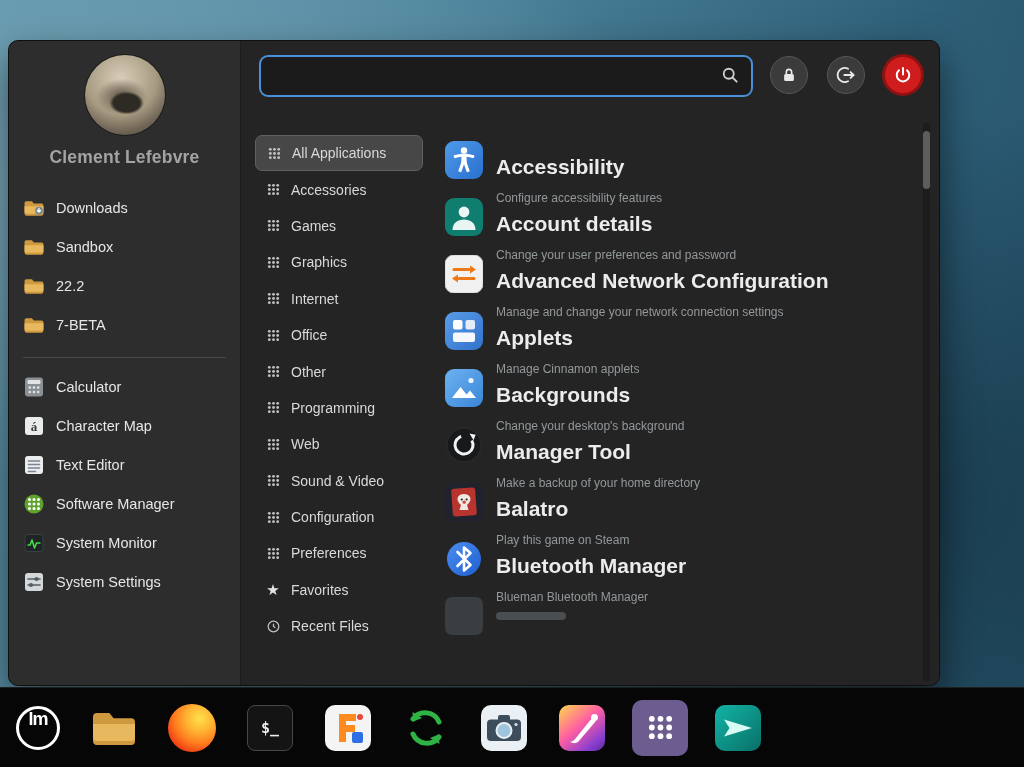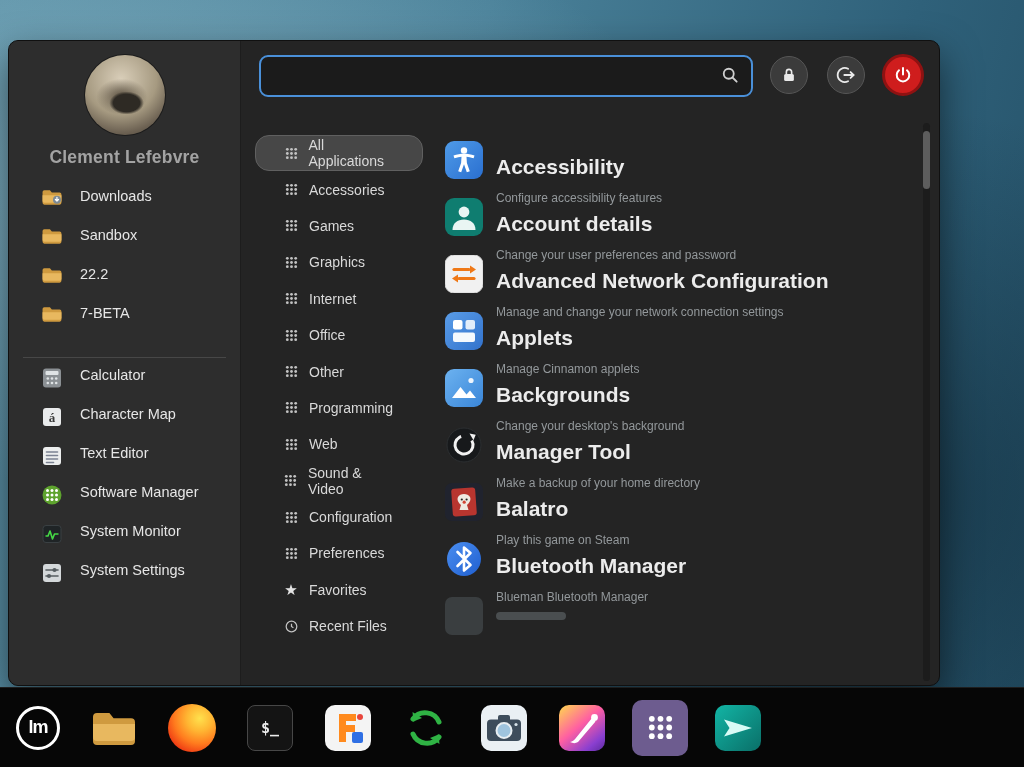--- a/index.html
+++ b/index.html
@@ -30,21 +30,21 @@
     width:80px; height:80px; border-radius:50%; margin:14px auto 0;
     background:
       radial-gradient(24px 16px at 52% 60%, #2e2a24 55%, transparent 72%),
       radial-gradient(34px 24px at 46% 52%, rgba(70,60,46,.85), transparent 75%),
       radial-gradient(circle at 45% 30%, #d9ceb9, #a69a81 50%, #6d6253 75%, #3d362c);
     box-shadow:0 0 0 1px rgba(0,0,0,.4);
   }
   .username { margin-top:12px; text-align:center; color:#a3a3a3; font-size:17.5px; font-weight:bold; letter-spacing:.2px; }
   .sb-list { margin-top:20px; }
   .sb-list.second { margin-top:0; }
-  .sb-item { height:39px; display:flex; align-items:flex-start; gap:17px; padding-left:32px; color:#e6e6e6; font-size:14.5px; cursor:default; }
+  .sb-item { height:39px; display:flex; align-items:center; gap:11px; padding-left:14px; color:#e6e6e6; font-size:14.5px; cursor:default; }
   .sb-item svg { flex-shrink:0; }
   .sb-sep { height:1px; background:#474747; margin:13px 14px 9px; }
 
   
   .search-wrap { position:absolute; left:250px; top:14px; width:494px; height:42px; }
   .search-wrap input {
     width:100%; height:100%; background:#1b1b1b; border:2px solid #4a90d9; border-radius:9px;
     color:#eee; font-size:15px; padding:0 42px 0 13px; outline:none;
   }
   .search-ic { position:absolute; right:13px; top:10px; pointer-events:none; }
@@ -54,41 +54,41 @@
     display:flex; align-items:center; justify-content:center; cursor:pointer;
   }
   .btn-lock { left:761px; }
   .btn-logout { left:818px; }
   .btn-power {
     left:873px; top:13px; width:42px; height:42px; background:#cf1d1d; border:3px solid #8e1212; color:#fff;
   }
 
   
   .cats { position:absolute; left:246px; top:94px; width:168px; }
-  .cat { height:36.4px; display:flex; align-items:center; gap:10px; padding:0 28px; border-radius:14px; color:#d9d9d9; font-size:14px; cursor:pointer; }
+  .cat { height:36.4px; display:flex; align-items:center; gap:10px; padding:0 10px; border-radius:7px; color:#d9d9d9; font-size:14px; cursor:pointer; }
   .cat .ci { width:16px; display:flex; justify-content:center; color:#c2c2c2; }
   .cat.selected { background:#474747; border:1px solid #606060; }
   .cat .star { font-size:15px; color:#e3e3e3; line-height:1; }
 
   
   .apps { position:absolute; left:436px; top:90px; width:470px; }
   .app { height:57px; display:flex; align-items:center; gap:13px; cursor:pointer; }
   .app-ic { width:38px; height:38px; flex-shrink:0; }
   .app-title { color:#ececec; font-size:21px; font-weight:bold;margin-top:40px; }
   .app-desc { color:#93989b; font-size:12px; margin-top:12px; }
   .app.partial .ph-bar { width:70px; height:8px; border-radius:4px; background:#4a4e50; }
 
   
   .sb-track { position:absolute; left:914px; top:82px; width:7px; height:558px; background:#1c1c1c; border-radius:4px; }
   .sb-thumb { position:absolute; left:0; top:8px; width:7px; height:58px; background:#5d5d5d; border-radius:4px; cursor:pointer; }
 
   
   .panel { position:absolute; left:0; right:0; bottom:0; height:80px; background:#060606; border-top:1px solid #1e1e1e; display:flex; align-items:center; }
   .logo-wrap { width:60px; margin-left:8px; display:flex; justify-content:center; }
-  .mint-logo { width:44px; height:44px; border-radius:50%; border:3px solid #fff; display:flex; align-items:center; justify-content:center; font-weight:bold; font-size:18px; color:#fff; letter-spacing:-1px; cursor:pointer; }
+  .mint-logo { width:44px; height:44px; border-radius:50%; border:3px solid #fff; display:flex; align-items:flex-start; justify-content:center; font-weight:bold; font-size:18px; color:#fff; letter-spacing:-1px; cursor:pointer; }
   .tb-icons { display:flex; gap:22px; align-items:center; margin-left:18px; }
   .tb-cell { width:56px; height:56px; display:flex; align-items:center; justify-content:center; border-radius:10px; cursor:pointer; }
   .tb-cell.active { background:rgba(128,108,168,.85); }
   .ff { width:48px; height:48px; border-radius:50%;
     background: radial-gradient(circle at 66% 30%, #ffe14d 0%, #ffb532 28%, #ff7b1e 55%, #ef3d14 78%, #cf2410 100%); }
   .term { width:46px; height:46px; border-radius:8px; background:#141414; border:1px solid #474747; display:flex; align-items:center; justify-content:center; }
   .term span { font-family:"DejaVu Sans Mono", monospace; color:#ededed; font-size:15px; font-weight:bold; }
   .paint { width:46px; height:46px; border-radius:10px; background:linear-gradient(140deg,#ffd94d 0%,#ff5fa2 45%,#8a3fd0 80%,#5b2b9e 100%); display:flex; align-items:center; justify-content:center; }
   .warp { width:46px; height:46px; border-radius:10px; background:linear-gradient(135deg,#12b5a5,#0a6f68); display:flex; align-items:center; justify-content:center; }
   .hidden-defs { position:absolute; width:0; height:0; overflow:hidden; }

